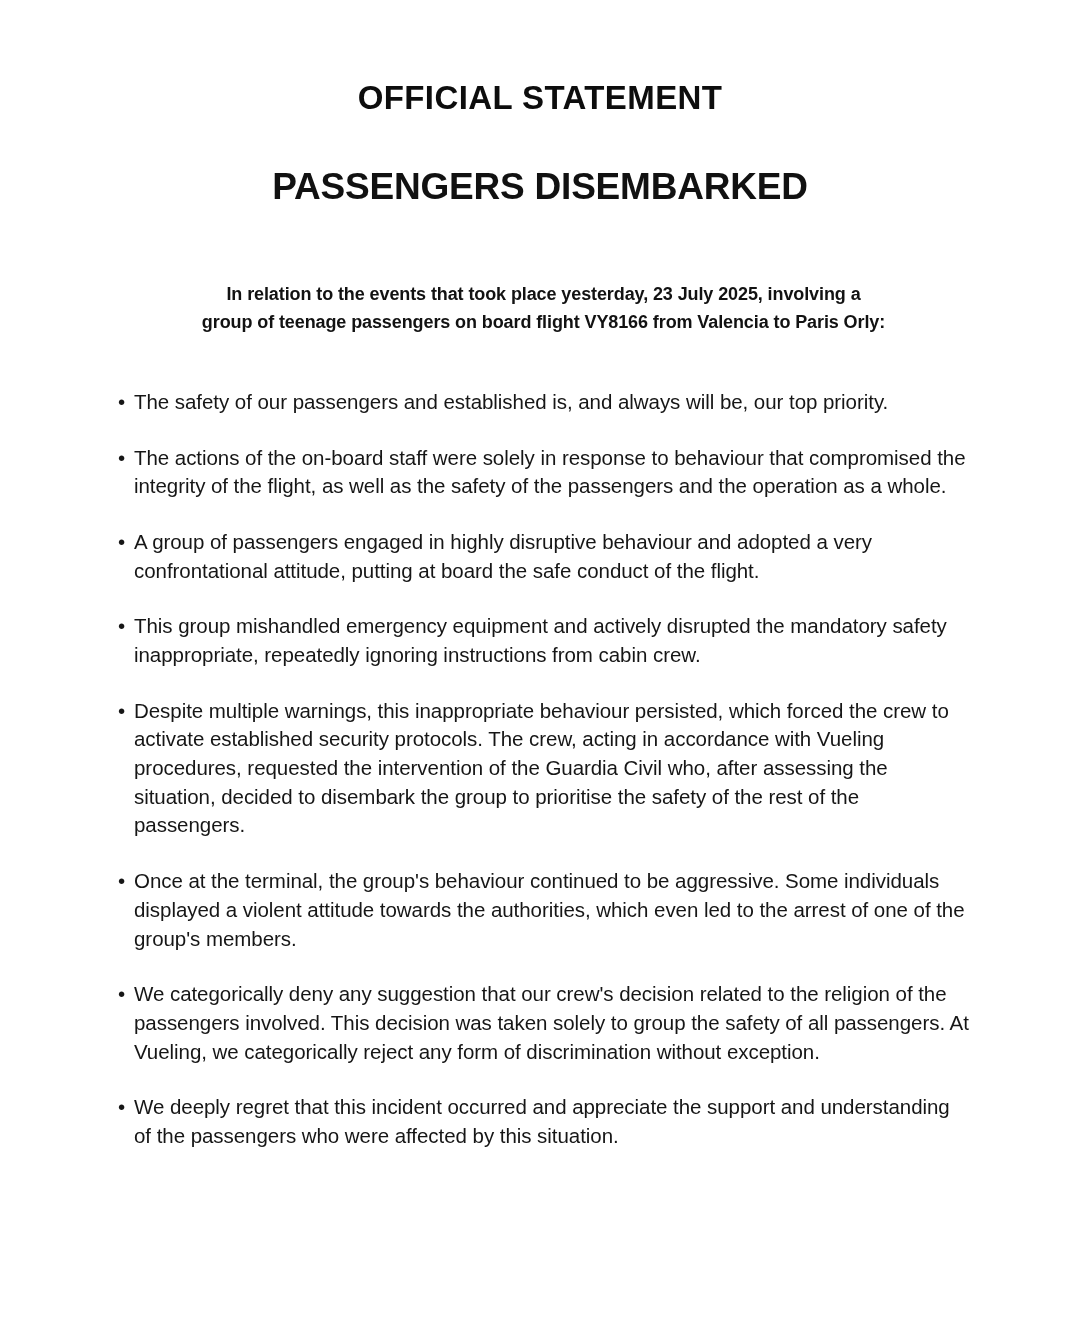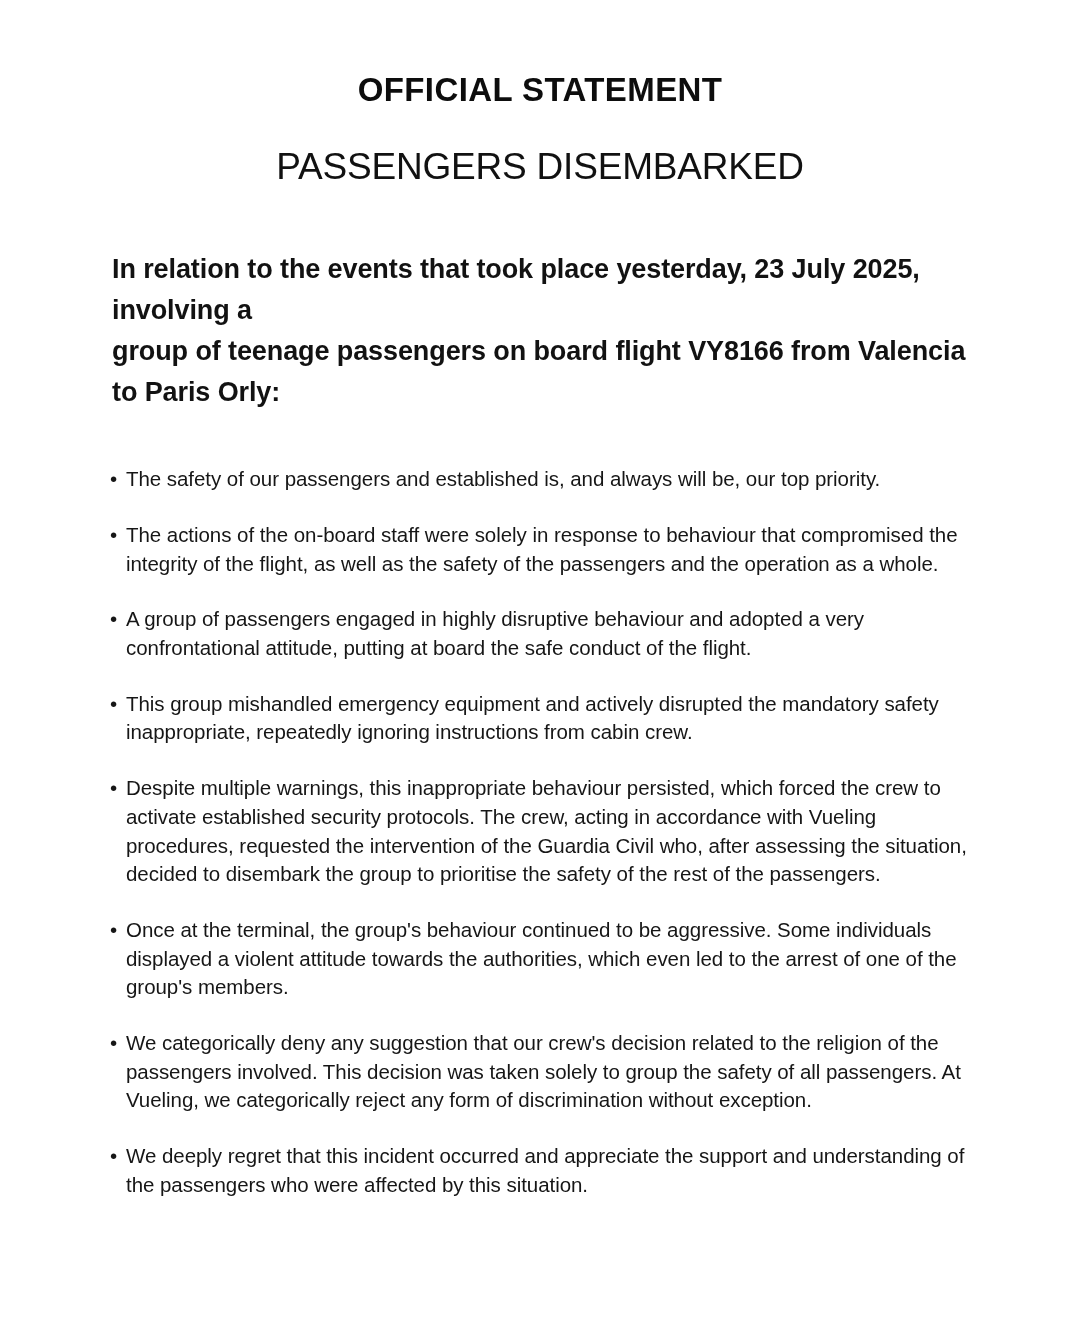--- a/index.html
+++ b/index.html
@@ -11,60 +11,61 @@
     width: 1080px;
     height: 1332px;
     font-family: "Liberation Sans", sans-serif;
     color: #111111;
     overflow: hidden;
   }
   .page {
     width: 1080px;
     height: 1332px;
     box-sizing: border-box;
-    padding: 0;
+    padding: 8px;
     background: #ffffff;
     position: relative;
   }
 
   
   .title-block {
     text-align: center;
     padding-top: 72px;
   }
   .doc-title {
     font-size: 33px;
     font-weight: bold;
     letter-spacing: 0.4px;
     line-height: 1.1;
     margin: 0;
     color: #0d0d0d;
   }
   .doc-subtitle {
     font-size: 37px;
-    font-weight: 400;
+    font-weight: 700;
     line-height: 1.16;
-    margin: 4px;
+    margin: 16px;
     padding-top: 34px;
     color: #111111;
     letter-spacing: -0.2px;
   }
   .doc-subtitle .sub-line {
     display: block;
   }
 
   
   .intro {
     margin: 0;
     padding: 56px 105px 0 112px;
-    font-size: 27px;
+    font-size: 18px;
     font-weight: bold;
     line-height: 1.52;
     color: #121212;
     letter-spacing: -0.1px;
+    text-align: center;
   }
   .intro .intro-line {
     display: block;
   }
 
   
   .bullets {
     list-style: none;
     margin: 0;
     padding: 52px 100px 0 110px;

